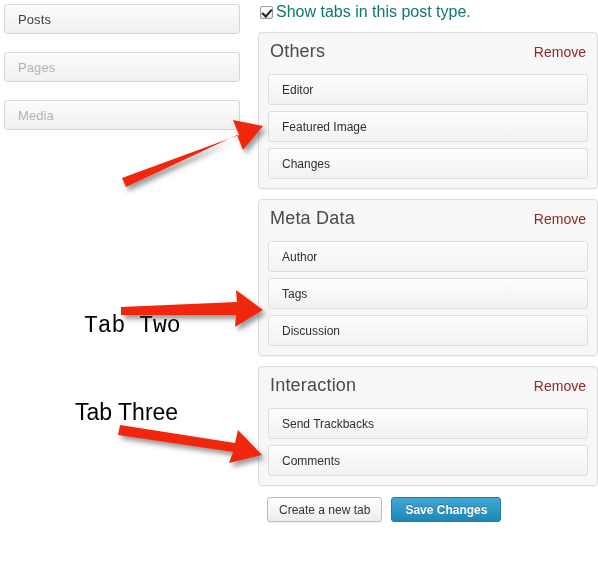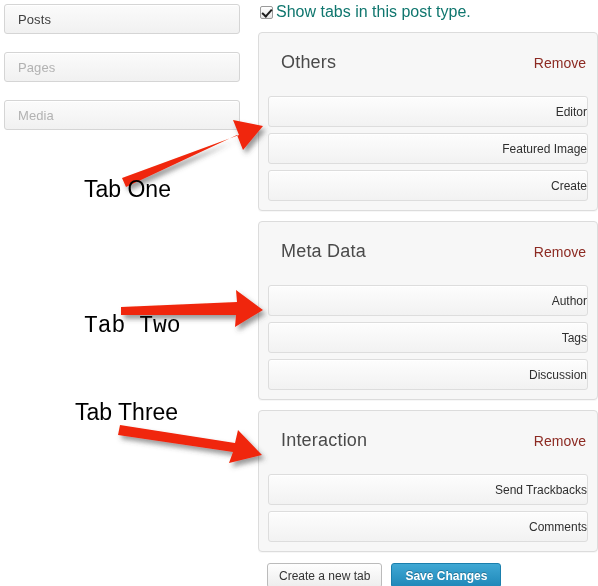--- a/index.html
+++ b/index.html
@@ -100,41 +100,40 @@
     display: flex;
     align-items: baseline;
     justify-content: space-between;
     padding: 0 2px 6px 2px;
   }
   .panel-title {
     font-size: 18px;
     font-weight: normal;
     color: #4a4a4a;
     letter-spacing: .2px;
-    margin: 11px;
+    margin: 0;
   }
   .panel-remove {
     font-size: 14px;
     color: #8c2a22;
     cursor: pointer;
   }
   .field-item {
     height: 31px;
     line-height: 31px;
     margin-top: 6px;
     padding-left: 13px;
     box-sizing: border-box;
     border: 1px solid #dddddd;
     border-radius: 3px;
     background: linear-gradient(to bottom, #fdfdfd 0%, #f2f2f2 100%);
     font-size: 12px;
     color: #2f2f2f;
     cursor: move;
     box-shadow: 0 1px 0 rgba(255,255,255,.9) inset;
-    text-align: right;
   }
   .field-item:first-child { margin-top: 0; }
 
   
   #footer-bar {
     margin-top: 11px;
     display: flex;
     align-items: center;
     gap: 9px;
     padding-left: 9px;
@@ -205,21 +204,21 @@
     <span id="showtabs-label">Show tabs in this post type.</span>
   </div>
 
   <div class="tab-panel">
     <div class="panel-head">
       <h2 class="panel-title">Others</h2>
       <a class="panel-remove">Remove</a>
     </div>
     <div class="field-item">Editor</div>
     <div class="field-item">Featured Image</div>
-    <div class="field-item">Create</div>
+    <div class="field-item">Changes</div>
   </div>
 
   <div class="tab-panel">
     <div class="panel-head">
       <h2 class="panel-title">Meta Data</h2>
       <a class="panel-remove">Remove</a>
     </div>
     <div class="field-item">Author</div>
     <div class="field-item">Tags</div>
     <div class="field-item">Discussion</div>
@@ -256,17 +255,16 @@
 
     <g filter="url(#arrowShadow)">
       <path d="M 121,307 L 237,302 L 236,290 L 263,310 L 235,327 L 236,315 L 121,315 Z" fill="#f02808"></path>
     </g>
 
     <g filter="url(#arrowShadow)">
       <path d="M 120,425 L 235,443 L 238,430 L 262,455 L 229,463 L 233,452 L 118,435 Z" fill="#f02808"></path>
     </g>
   </svg>
 
-  <div class="anno-label" id="anno-label-one">Tab One</div>
   <div class="anno-label" id="anno-label-two">Tab Two</div>
   <div class="anno-label" id="anno-label-three">Tab Three</div>
 
 </div>
 
 </body></html>

